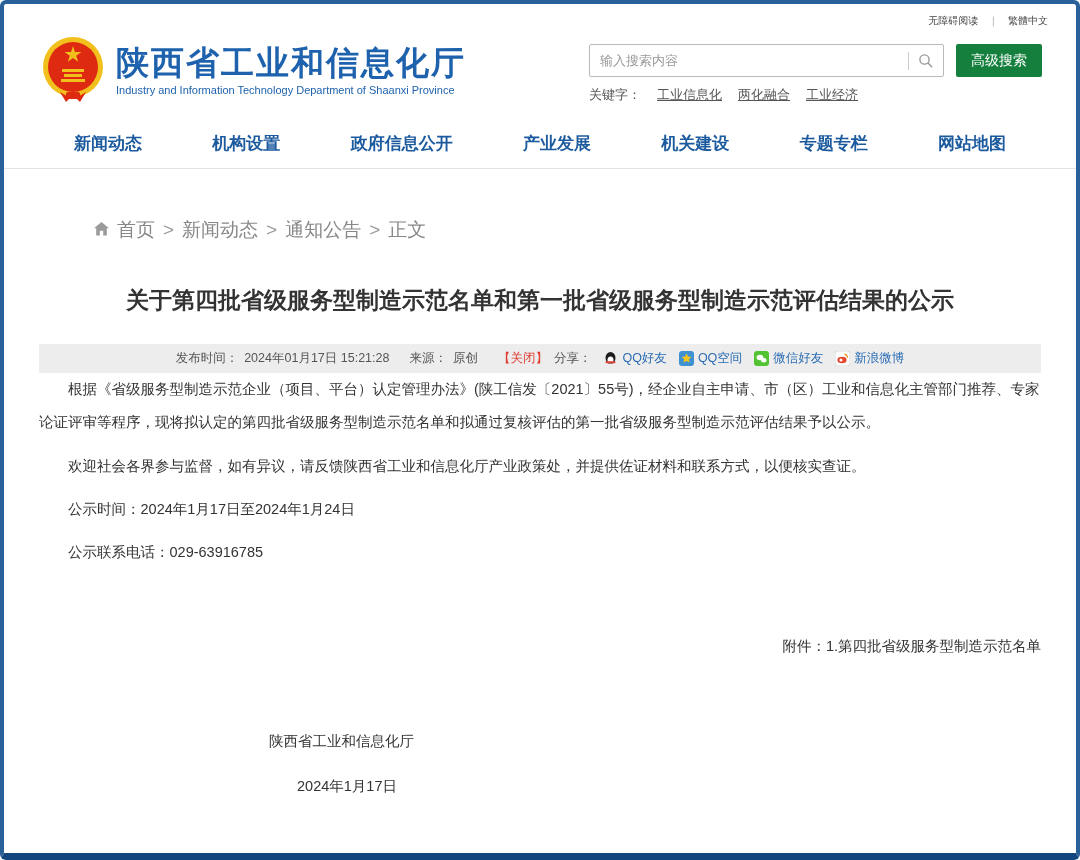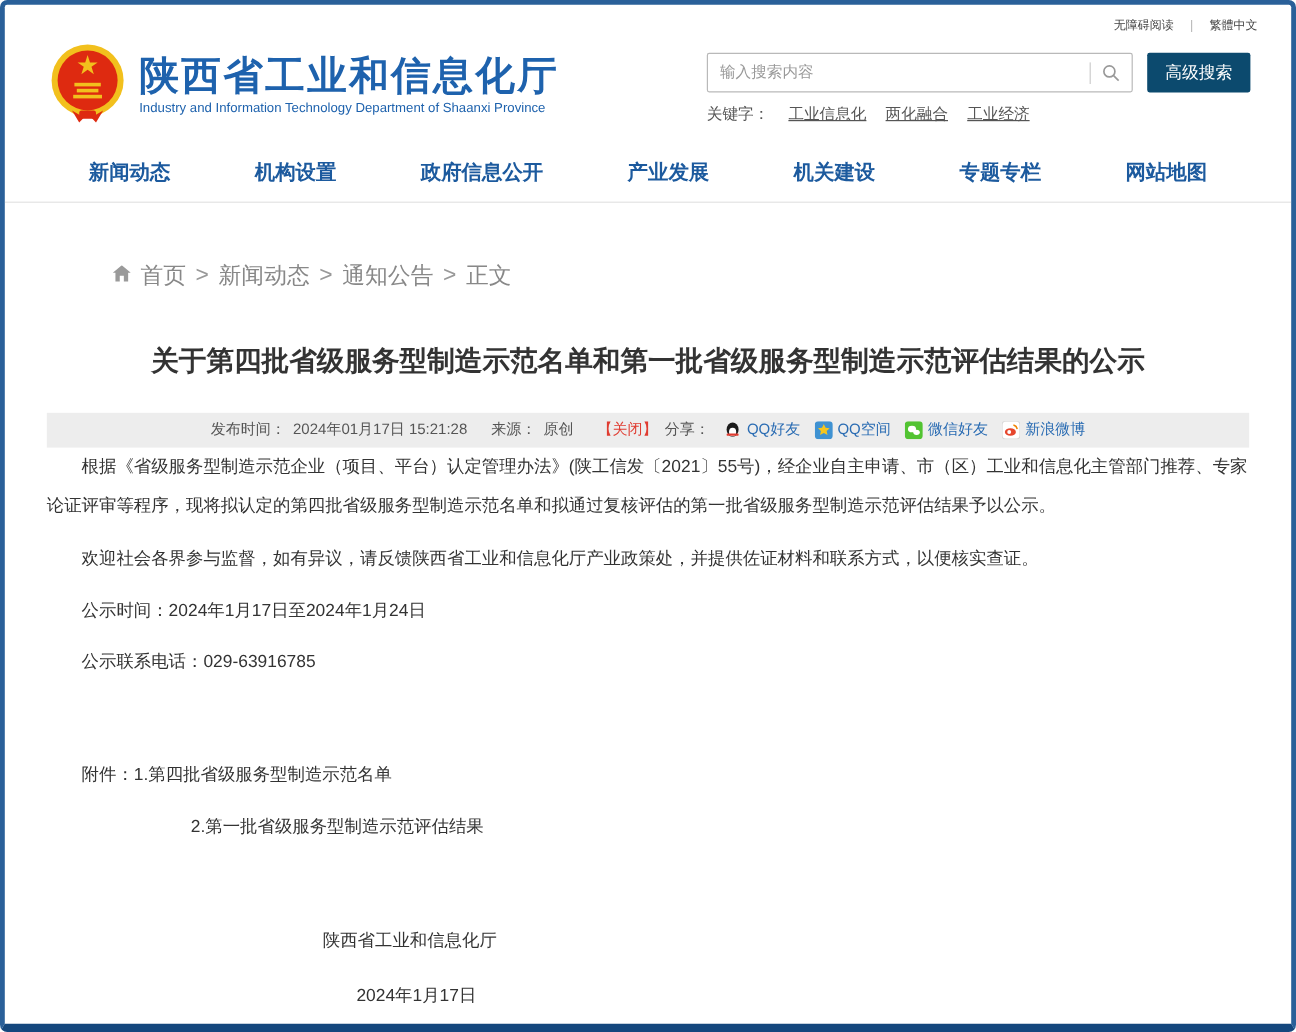--- a/index.html
+++ b/index.html
@@ -15,44 +15,44 @@
   .topbar .sep { color:#999; }
   
   .header { display:flex; justify-content:space-between; align-items:flex-start; padding:8px 34px 14px 38px; }
   .brand { display:flex; align-items:center; gap:12px; }
   .emblem { width:62px; height:68px; flex:0 0 auto; }
   .brand-text .site-title { font-size:33px; font-weight:bold; color:#1e62ad; letter-spacing:2px; line-height:1.15; }
   .brand-text .site-sub { font-size:11px; color:#1e62ad; margin-top:3px; }
   .search-area { margin-top:8px; }
   .search-row { display:flex; align-items:center; gap:12px; }
   .search-box { display:flex; align-items:center; width:355px; height:33px; border:1px solid #b9b9b9; border-radius:2px; background:#fff; }
-  .search-box input { flex:1; border:none; outline:none; height:100%; padding:0 10px; font-size:13px; color:#333; font-family:Liberation Mono, monospace; background:transparent; }
+  .search-box input { flex:1; border:none; outline:none; height:100%; padding:0 10px; font-size:13px; color:#333; font-family:Liberation Sans, sans-serif; background:transparent; }
   .search-box input::placeholder { color:#999; }
   .search-box .divider { width:1px; height:18px; background:#ccc; }
   .search-box .mag { width:34px; display:flex; align-items:center; justify-content:center; cursor:pointer; }
-  .adv-btn { width:86px; height:33px; background:#0c4a6e; color:#fff; border:none; font-size:14px; border-radius:2px; cursor:pointer; font-family:inherit; }
+  .adv-btn { width:86px; height:33px; background:#15803d; color:#fff; border:none; font-size:14px; border-radius:2px; cursor:pointer; font-family:inherit; }
   .kw-row { margin-top:9px; font-size:13px; color:#555; display:flex; gap:16px; }
   .kw-row a { color:#555; text-decoration:underline; cursor:pointer; }
   
   .nav { display:flex; justify-content:space-between; padding:14px 70px 13px 70px; border-bottom:1px solid #e3e3e3; }
   .nav a { font-size:17px; font-weight:bold; color:#1c5a9e; text-decoration:none; cursor:pointer; }
   
   .content { padding:48px 35px 0 35px; }
   .breadcrumb { display:flex; align-items:center; gap:8px; font-size:19px; color:#888; padding-left:55px; }
   .breadcrumb a { color:#888; text-decoration:none; cursor:pointer; }
   .breadcrumb .bsep { color:#999; }
   .article-title { text-align:center; font-size:23px; font-weight:bold; color:#333; margin-top:42px; }
   .meta-bar { margin-top:28px; background:#ededed; height:29px; display:flex; align-items:center; justify-content:center; gap:6px; font-size:12.5px; color:#555; }
   .meta-bar .close-link { color:#e03c31; cursor:pointer; }
   .meta-bar .share-item { display:inline-flex; align-items:center; gap:4px; color:#2a6cb3; cursor:pointer; margin-left:6px; }
   .meta-bar .share-item svg { display:block; }
   .body-text { font-size:14.5px; color:#333; line-height:2.3; }
   .body-text p.indent { text-indent:2em; }
   .p-gap { margin-top:10px; }
-  .attach1 { margin-top:60px; text-indent:2em; }
+  .attach1 { margin-top:60px; text-indent:2em;text-align:right; }
   .attach2 { margin-top:10px; padding-left:120px; }
   .signature { margin-top:62px; padding-left:230px; }
   .sign-date { margin-top:12px; padding-left:258px; }
 </style>
 </head>
 <body>
 
 <div class="page">
 
   <div class="topbar">
@@ -180,19 +180,18 @@
         <span>新浪微博</span>
       </span>
     </div>
 
     <div class="body-text">
       <p class="indent">根据《省级服务型制造示范企业（项目、平台）认定管理办法》(陕工信发〔2021〕55号)，经企业自主申请、市（区）工业和信息化主管部门推荐、专家论证评审等程序，现将拟认定的第四批省级服务型制造示范名单和拟通过复核评估的第一批省级服务型制造示范评估结果予以公示。</p>
       <p class="indent p-gap">欢迎社会各界参与监督，如有异议，请反馈陕西省工业和信息化厅产业政策处，并提供佐证材料和联系方式，以便核实查证。</p>
       <p class="indent p-gap">公示时间：2024年1月17日至2024年1月24日</p>
       <p class="indent p-gap">公示联系电话：029-63916785</p>
       <p class="attach1">附件：1.第四批省级服务型制造示范名单</p>
-      <p class="attach2">2.第一批省级服务型制造示范评估结果</p>
       <p class="signature">陕西省工业和信息化厅</p>
       <p class="sign-date">2024年1月17日</p>
     </div>
 
   </div>
 </div>
 
 </body></html>

